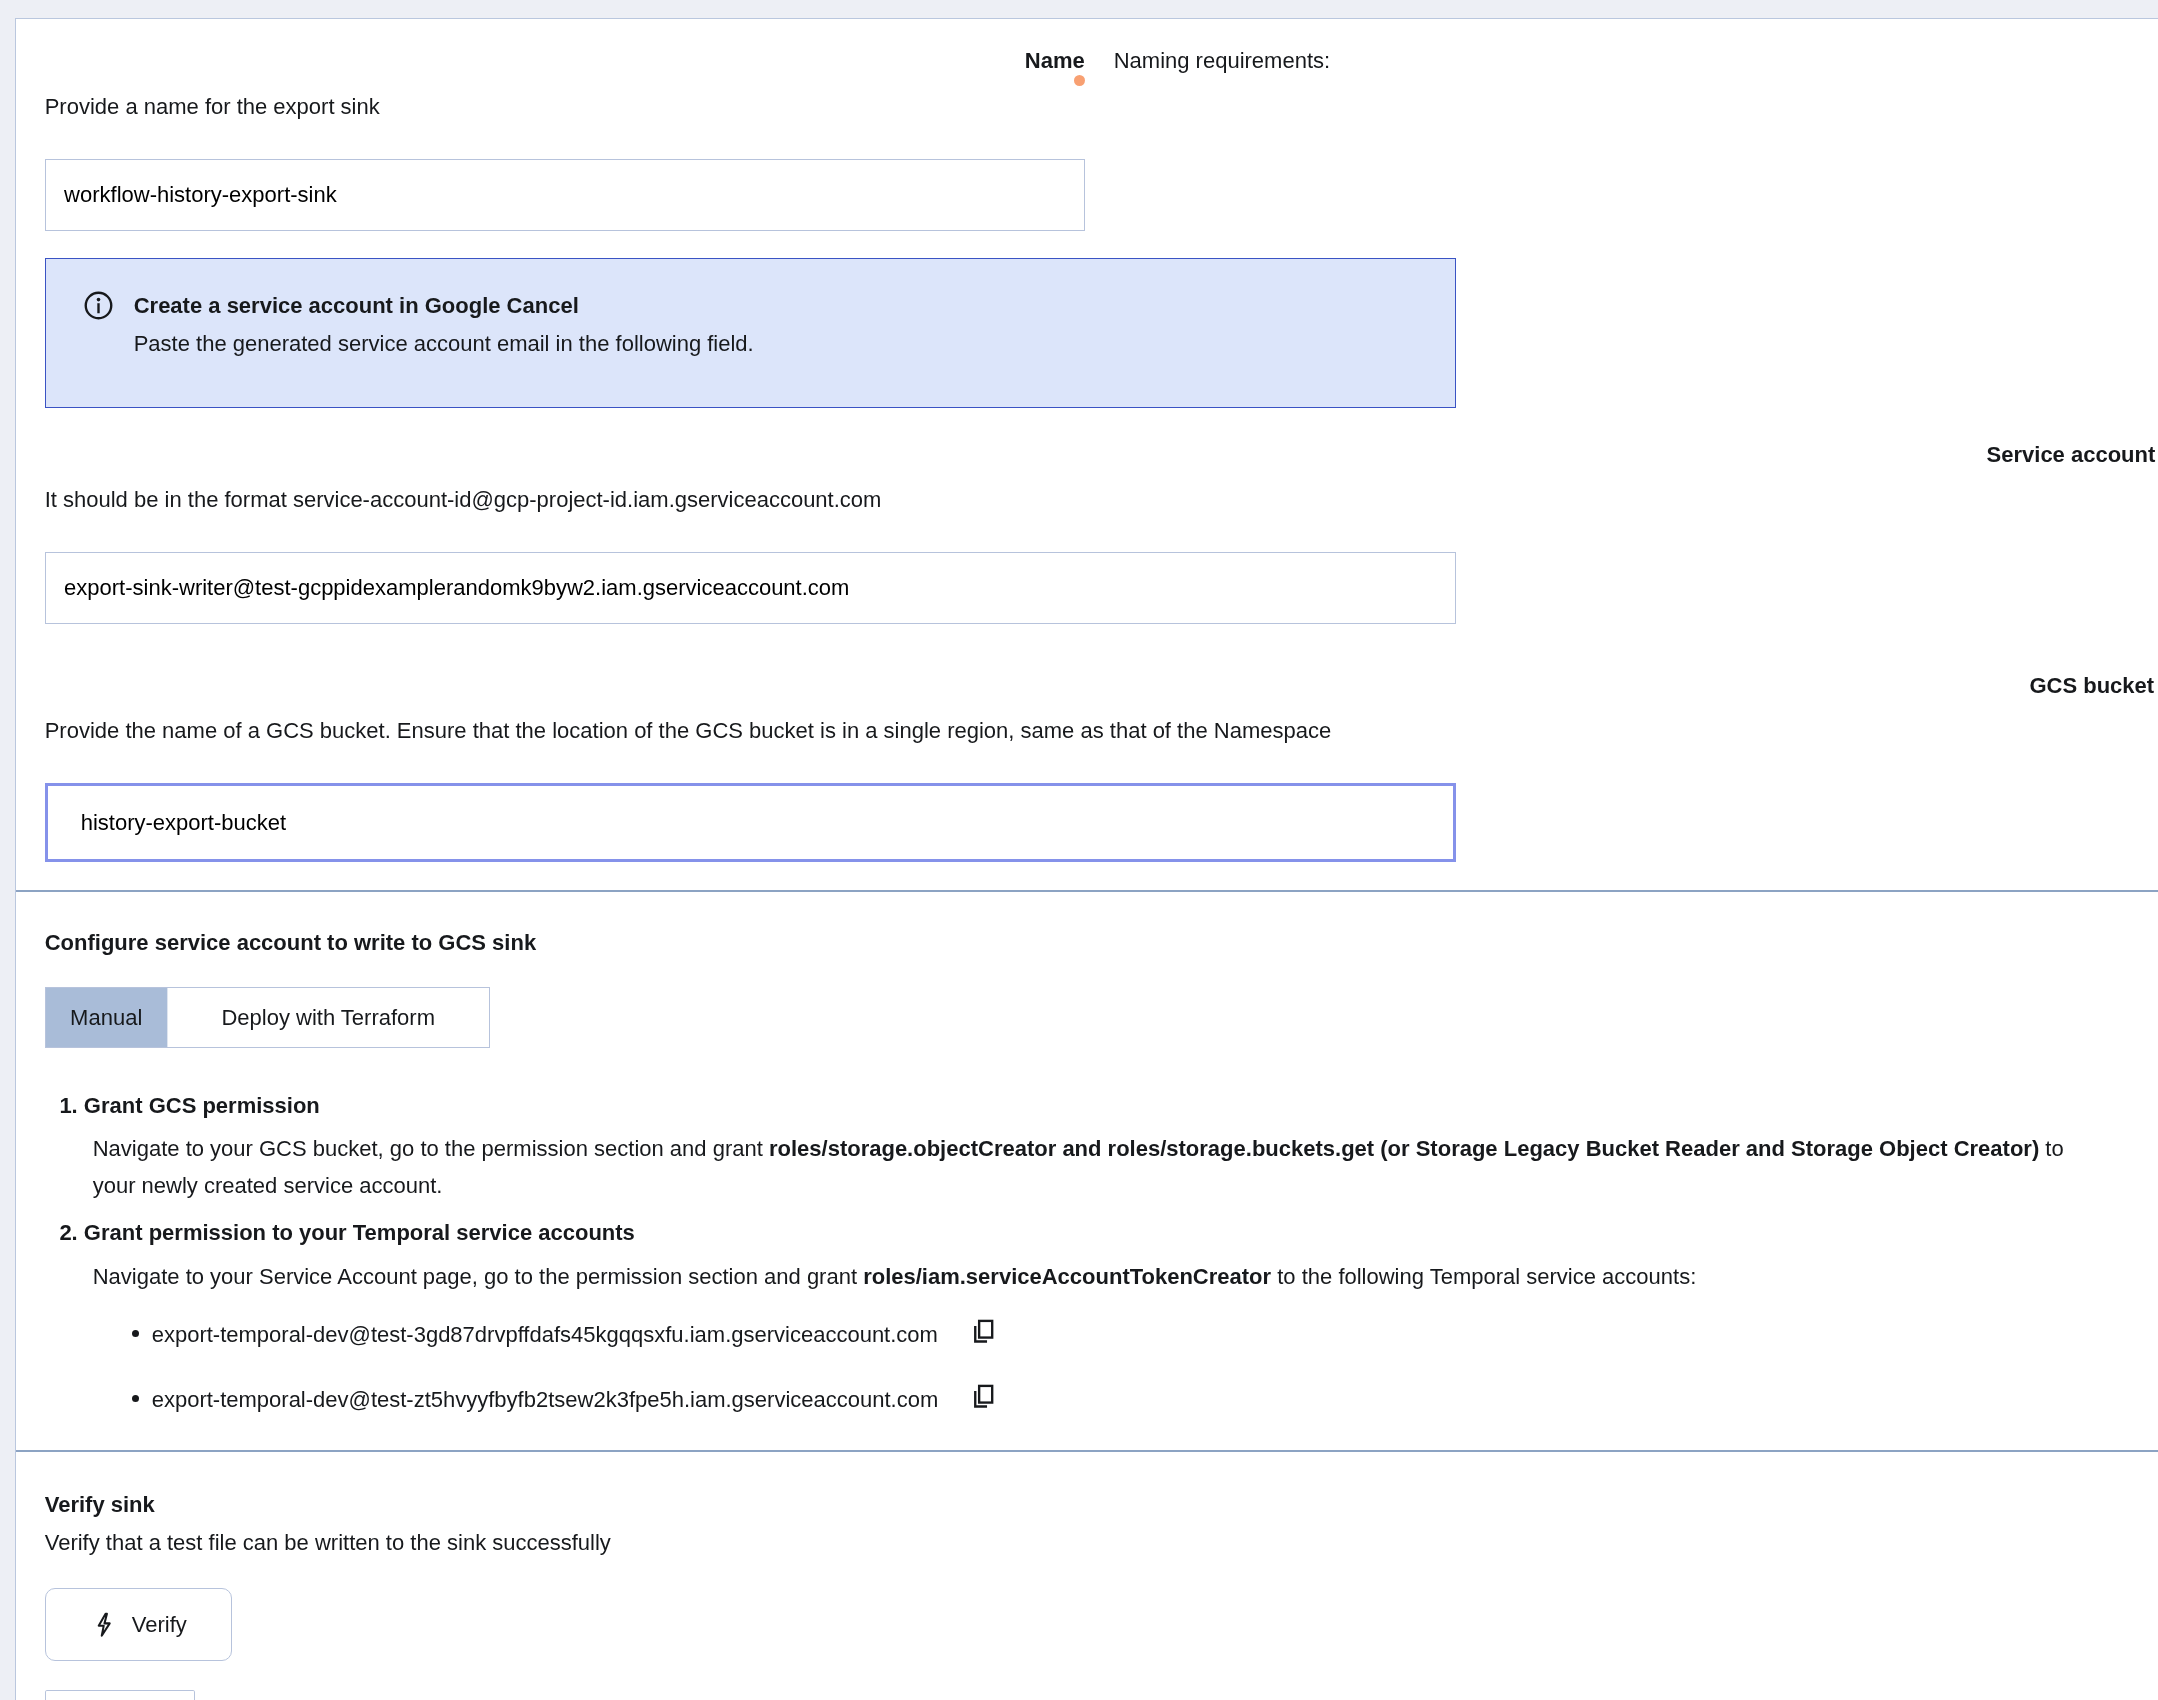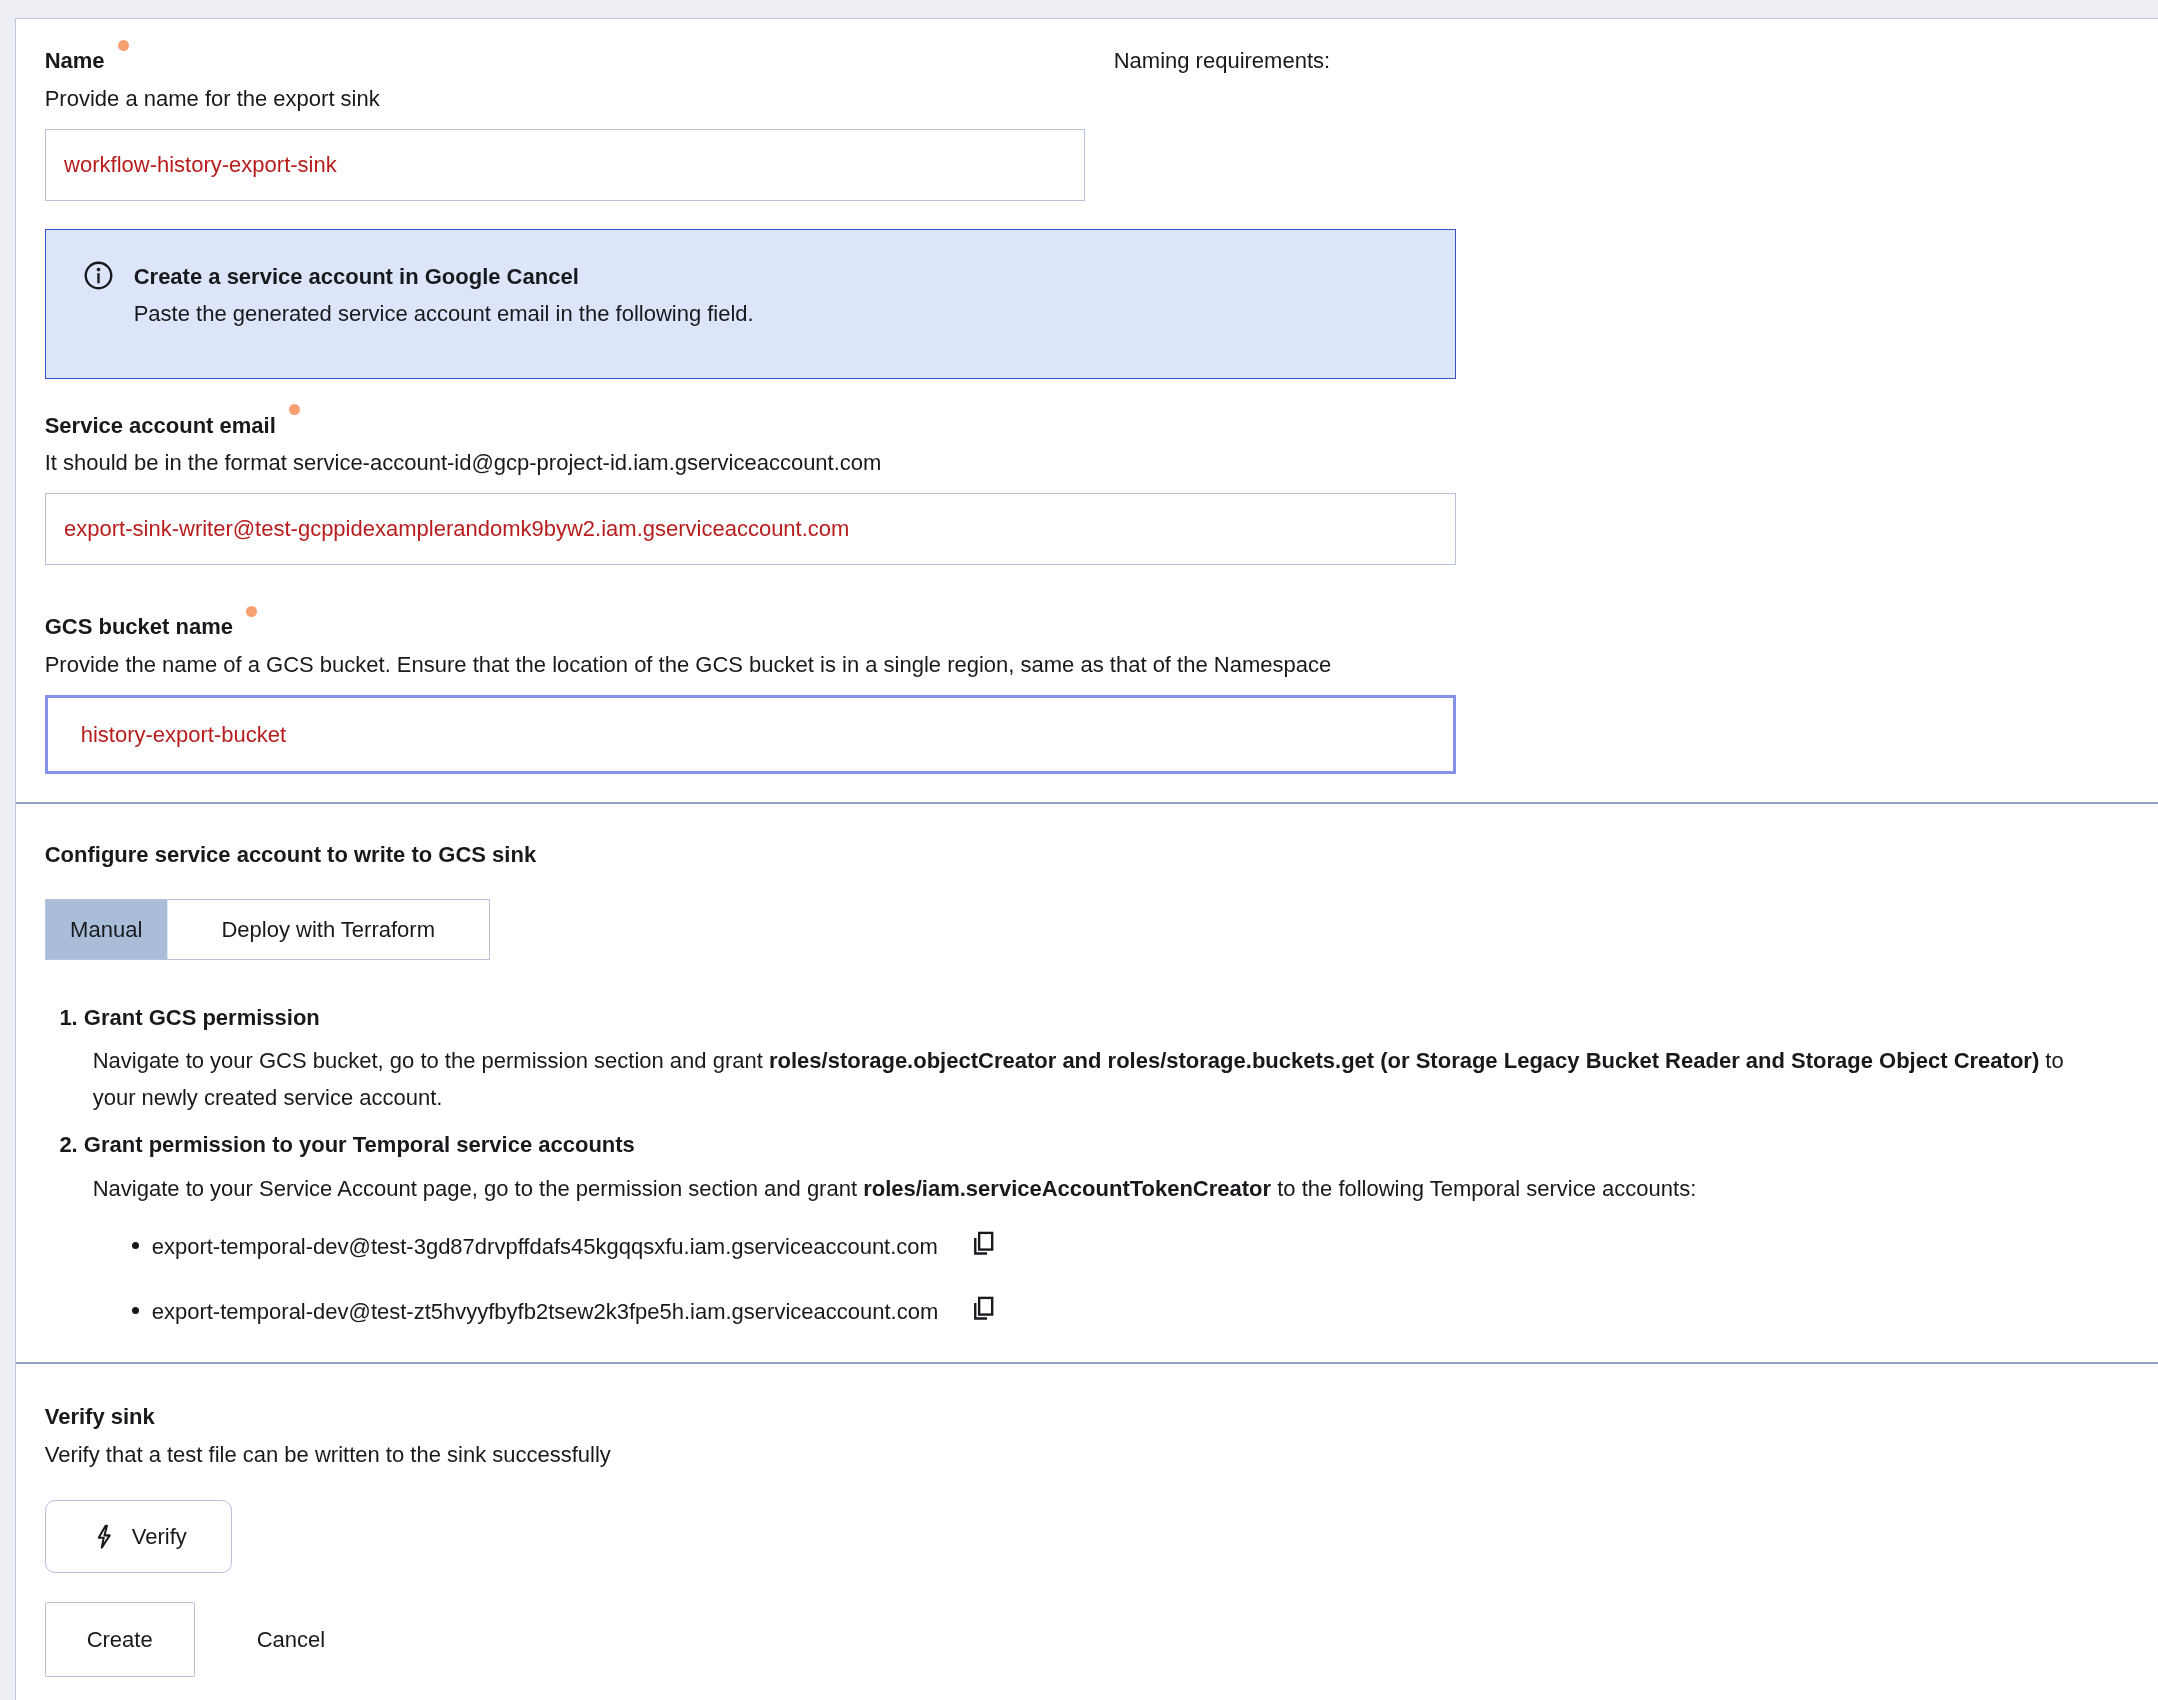--- a/index.html
+++ b/index.html
@@ -21,41 +21,41 @@
     height: 1763px;
     background: #ffffff;
     border: 1.8px solid #bac7de;
     box-sizing: border-box;
     padding: 24px 0 0 29px;
   }
   .top-row { display: flex; align-items: flex-start; }
   .left-col { width: 1040px; flex: 0 0 auto; }
   .right-col { margin-left: 29px; flex: 0 0 auto; }
 
-  .field-label { font-weight: 700; line-height: 35px; display: flex; align-items: flex-start; }
+  .field-label { font-weight: 700; line-height: 35px; display: flex; align-items: flex-end; flex-direction: column; }
   .req-dot {
     display: inline-block;
     width: 11px; height: 11px;
     border-radius: 50%;
     background: #f8a072;
     margin-left: 13px;
     margin-top: -3.7px;
   }
   .field-desc { line-height: 37px; margin-top: 1.8px; }
 
   .text-input {
     display: block;
     box-sizing: border-box;
-    margin-top: 12px;
+    margin-top: 34px;
     height: 72px;
     border: 1.8px solid #b7c3dc;
     background: #fff;
     font-family: "Liberation Sans", sans-serif;
     font-size: 22px;
-    color: #b91c1c;
+    color: #000000;
     padding: 0 18.4px;
     outline: none;
   }
   .w-narrow { width: 1040px; }
   .w-wide { width: 1411px; }
   .focused {
     border: 3.7px solid #8592ea;
     height: 79px;
     padding: 0 33px;
   }

